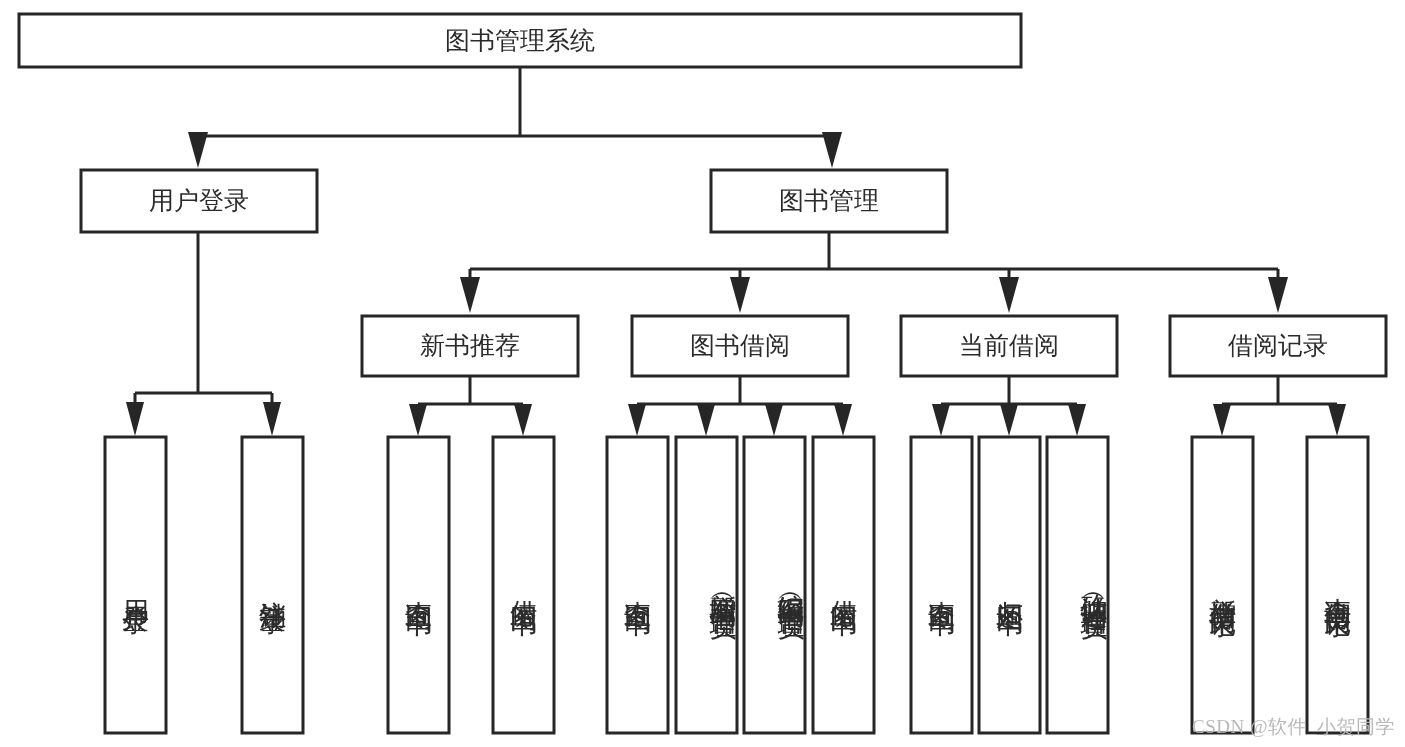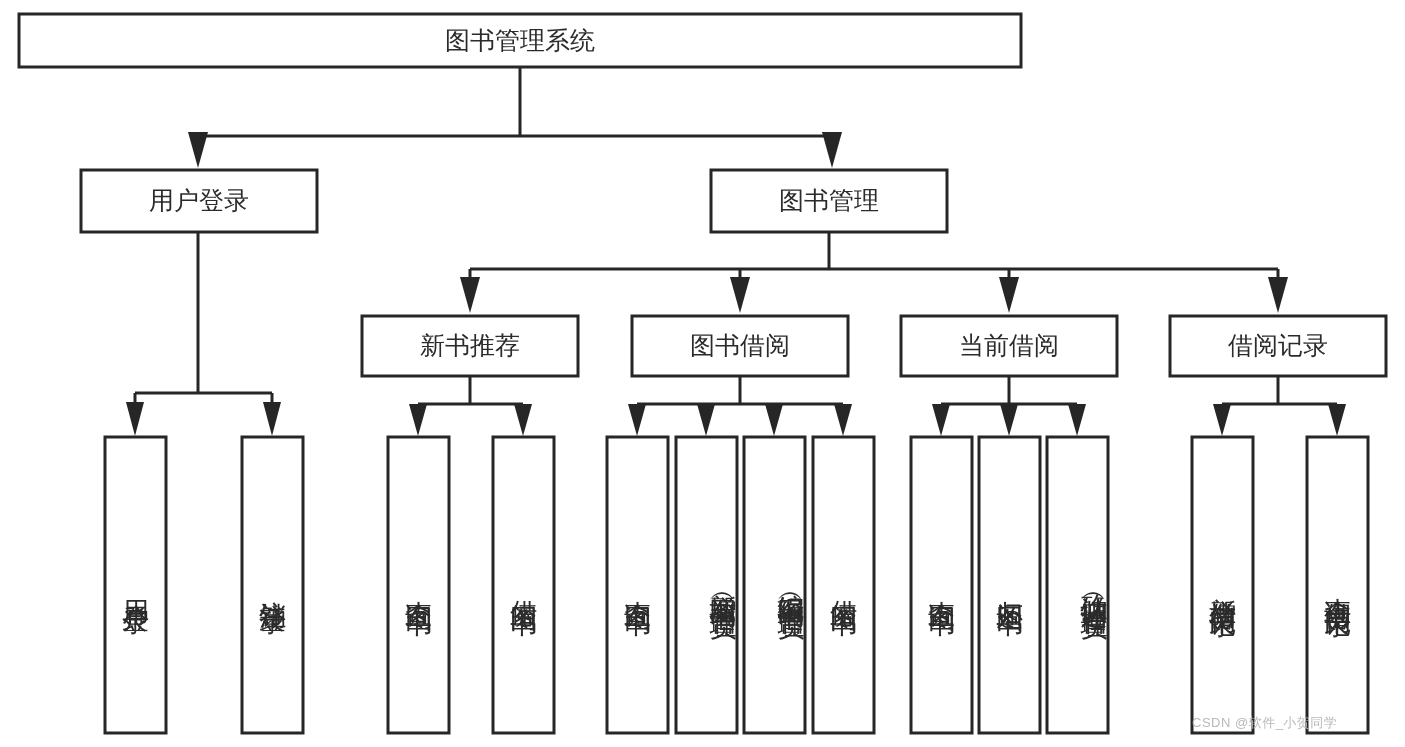--- a/index.html
+++ b/index.html
@@ -57,22 +57,22 @@
     font-size: 27px;
     line-height: 1.05;
     letter-spacing: 3px;
     color: #2b2b2b;
     white-space: nowrap;
     text-align: center;
     pointer-events: none;
   }
   .watermark {
     position: absolute;
-    font-family: Liberation Sans, sans-serif;
-    font-size: 13px;
+    font-family: Liberation Serif, serif;
+    font-size: 19px;
     color: #b9b9b9;
     white-space: nowrap;
     letter-spacing: 0.5px;
   }
 </style>
 </head>
 <body>
 
 <div id="diagram-root">
 

